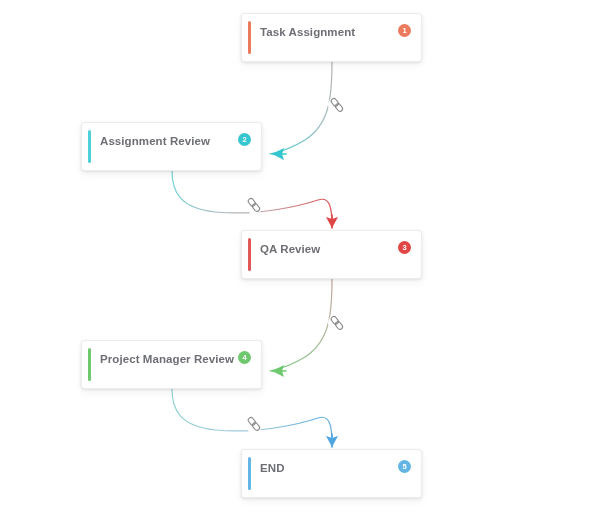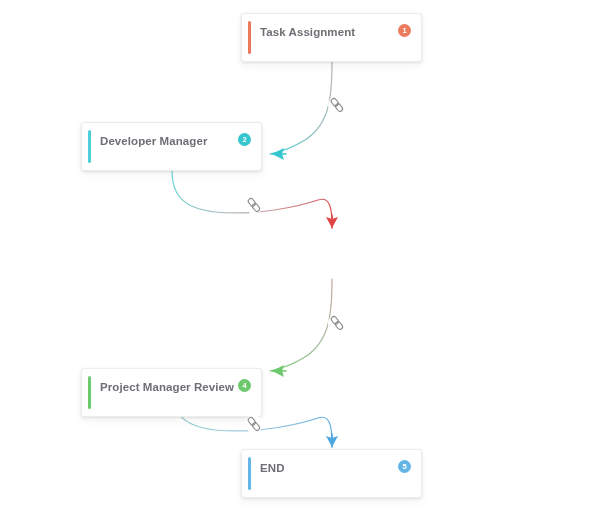--- a/index.html
+++ b/index.html
@@ -134,26 +134,31 @@
   </svg>
 
   <div class="node-card" style="left:241px; top:13px; width:181px; height:49px;">
     <div class="node-accent" style="background:#ec7a5c;"></div>
     <div class="node-title">Task Assignment</div>
     <div class="node-badge" style="background:#ec7a5c;">1</div>
   </div>
 
   <div class="node-card" style="left:81px; top:122px; width:181px; height:49px;">
     <div class="node-accent" style="background:#4dd0d8;"></div>
-    <div class="node-title">Developer Manager</div>
+    <div class="node-title">Assignment Review</div>
     <div class="node-badge" style="background:#35c6cf;">2</div>
   </div>
 
-
-  <div class="node-card" style="left:81px; top:340px; width:181px; height:49px;margin-top:28px;">
+  <div class="node-card" style="left:241px; top:230px; width:181px; height:49px;">
+    <div class="node-accent" style="background:#e15757;"></div>
+    <div class="node-title">QA Review</div>
+    <div class="node-badge" style="background:#e04646;">3</div>
+  </div>
+
+  <div class="node-card" style="left:81px; top:340px; width:181px; height:49px;">
     <div class="node-accent" style="background:#6ec96e;"></div>
     <div class="node-title">Project Manager Review</div>
     <div class="node-badge" style="background:#6ec96e;">4</div>
   </div>
 
   <div class="node-card" style="left:241px; top:449px; width:181px; height:49px;text-decoration:underline;">
     <div class="node-accent" style="background:#63b5e5;"></div>
     <div class="node-title">END</div>
     <div class="node-badge" style="background:#63b5e5;">5</div>
   </div>

